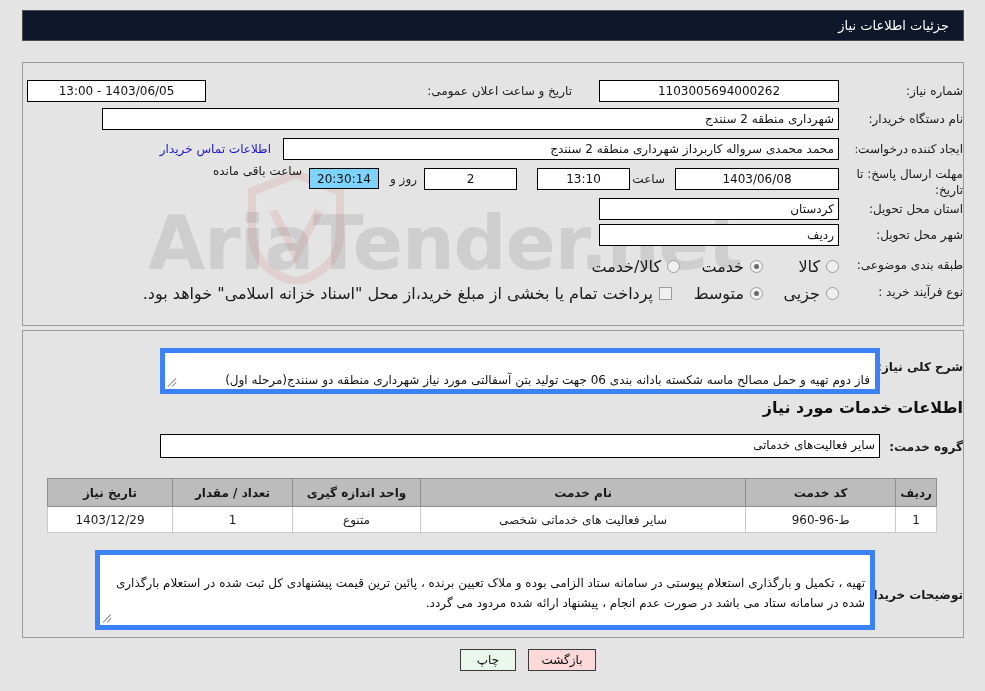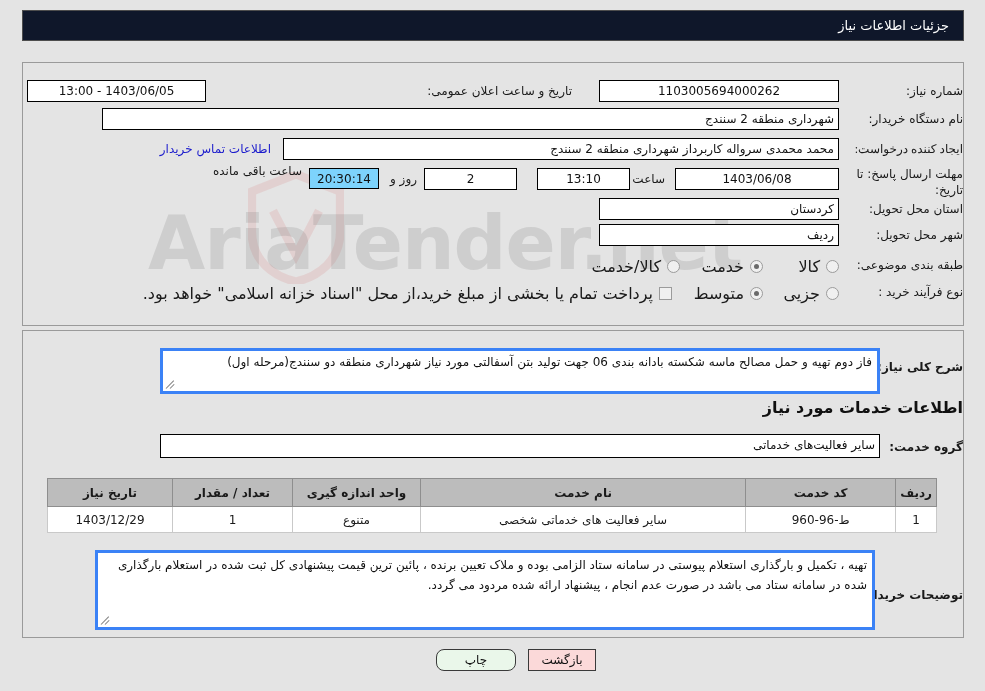--- a/index.html
+++ b/index.html
@@ -163,24 +163,24 @@
     background: #555;
     height: 1px;
     transform: rotate(-45deg);
     transform-origin: left center;
   }
 
   
   .ta {
     position: absolute;
     background: #ffffff;
-    border: 3px solid #3b82f6;
+    border: 5px solid #3b82f6;
     font-size: 12px;
     line-height: 19px;
-    padding: 2px 5px 2px 14px;
+    padding: 18px 5px 2px 14px;
     text-align: right;
     z-index: 4;
     color: #111;
   }
 
   
   .subhead {
     position: absolute;
     font-size: 16px;
     font-weight: bold;
@@ -354,16 +354,16 @@
 
   <div class="lbl" style="right:22px; top:588px; font-weight:bold;">توضیحات خریدار:</div>
   <div class="ta" style="right:110px; top:550px; width:780px; height:80px; line-height:20px;">
     <span>تهیه ، تکمیل و بارگذاری استعلام پیوستی در سامانه ستاد الزامی بوده و ملاک تعیین برنده ، پائین ترین قیمت پیشنهادی کل ثبت شده در استعلام بارگذاری شده در سامانه ستاد می باشد در صورت عدم انجام ، پیشنهاد ارائه شده مردود می گردد.</span>
     <span class="grip">
       <i style="left:0; top:8px; width:11px;"></i>
       <i style="left:4px; top:8px; width:6px;"></i>
     </span>
   </div>
 
-  <div class="btn btn-print" style="right:469px; top:649px; width:80px;border-radius:8px;">چاپ</div>
+  <div class="btn btn-print" style="right:469px; top:649px; width:56px;">چاپ</div>
   <div class="btn btn-back" style="right:389px; top:649px; width:68px;">بازگشت</div>
 
 </div>
 
 </body></html>

